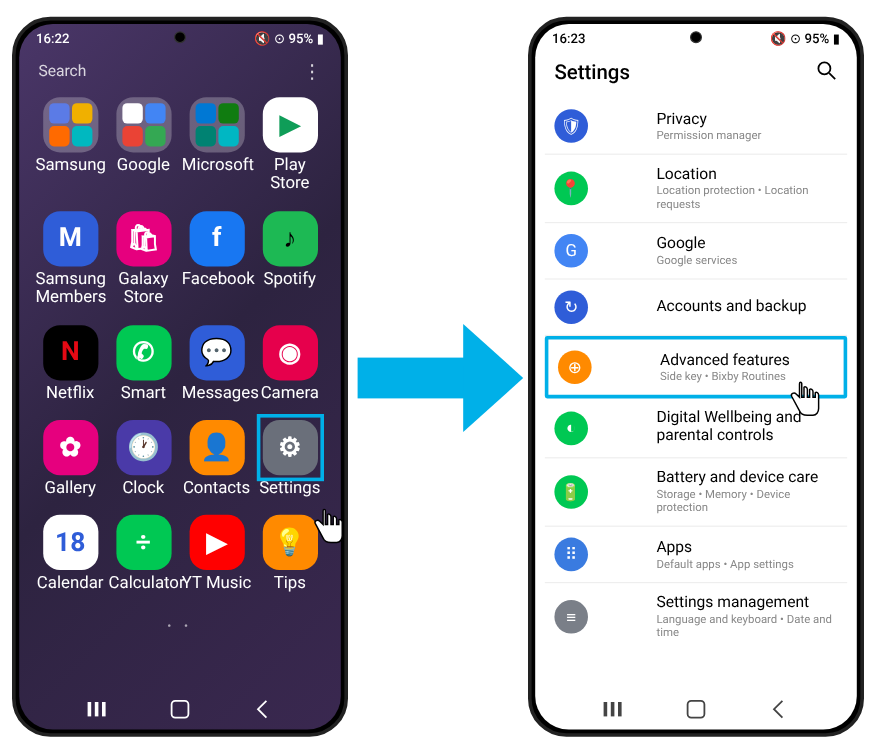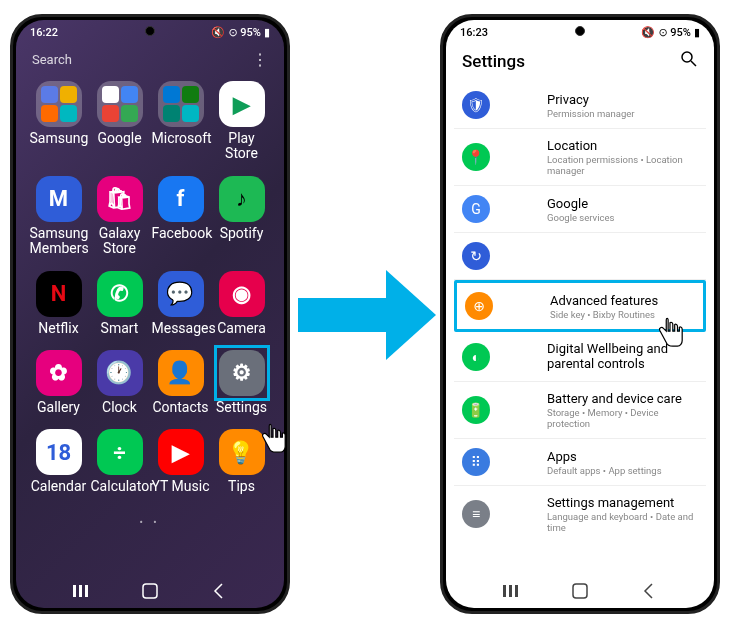--- a/index.html
+++ b/index.html
@@ -240,33 +240,34 @@
           <div class="item-icon" style="background: rgb(47, 93, 216);">🛡</div>
           <div class="item-text">
             <div class="item-title">Privacy</div>
             <div class="item-sub">Permission manager</div>
           </div>
         </div>
         <div class="settings-item">
           <div class="item-icon" style="background: rgb(0, 200, 83);">📍</div>
           <div class="item-text">
             <div class="item-title">Location</div>
-            <div class="item-sub">Location permissions  •  Location manager</div>
+            <div class="item-sub">Location protection  •  Location requests</div>
           </div>
         </div>
         <div class="settings-item">
           <div class="item-icon" style="background: rgb(66, 133, 244);">G</div>
           <div class="item-text">
             <div class="item-title">Google</div>
             <div class="item-sub">Google services</div>
           </div>
         </div>
         <div class="settings-item">
           <div class="item-icon" style="background: rgb(47, 93, 216);">↻</div>
           <div class="item-text">
+            <div class="item-title">Accounts and backup</div>
           </div>
         </div>
         <div class="settings-item hl-settings">
           <div class="item-icon" style="background: rgb(255, 138, 0);">⊕</div>
           <div class="item-text">
             <div class="item-title">Advanced features</div>
             <div class="item-sub">Side key  •  Bixby Routines</div>
           </div>
         </div>
         <div class="settings-item">

